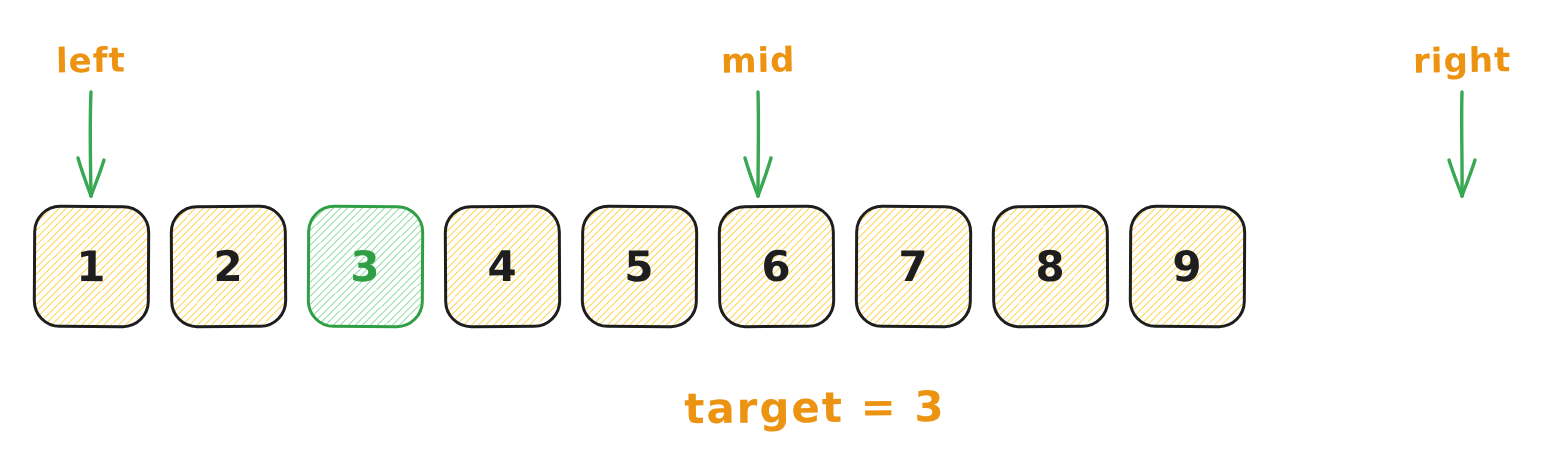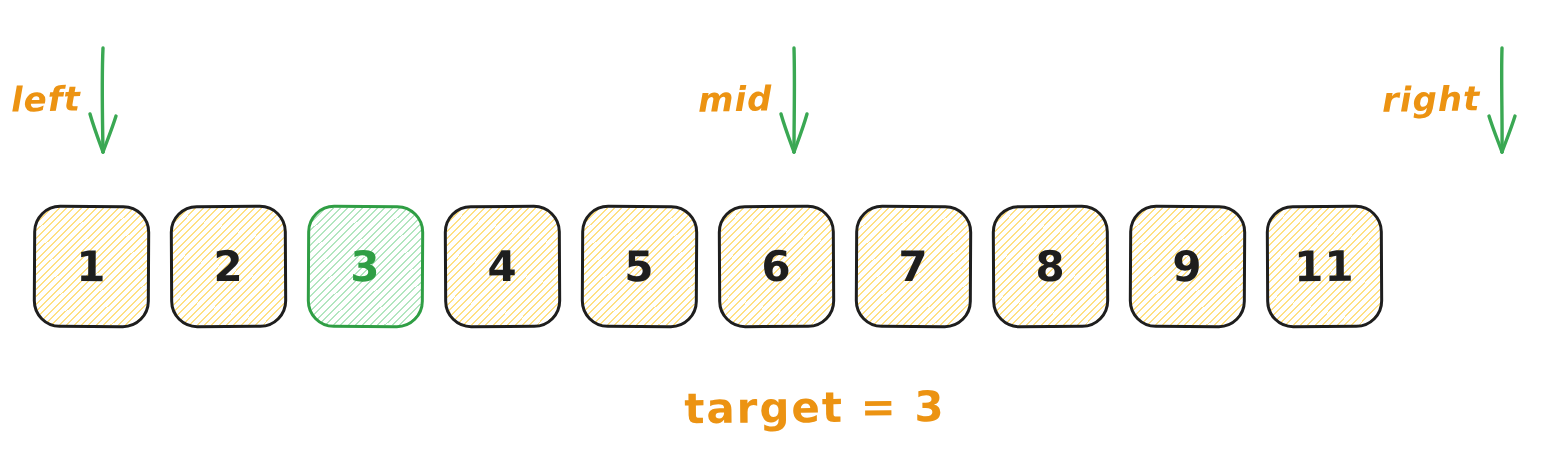--- a/index.html
+++ b/index.html
@@ -44,23 +44,22 @@
     letter-spacing: 1px;
   }
   .highlight .num { color: #2f9e44; }
 
   
   .pointer {
     position: absolute;
     top: 38px;
     width: 160px;
     display: flex;
-    flex-direction: row;
+    flex-direction: column;
     align-items: center;
-    font-style: italic;
   }
   .pointer-label {
     font-size: 34px;
     font-weight: 700;
     color: #ec9312;
     line-height: 44px;
     transform: rotate(-1deg);
     letter-spacing: 1px;
   }
   .arrow { margin-top: 8px; }
@@ -86,21 +85,21 @@
 
   <div class="pointer" style="left:11px">
     <div class="pointer-label">left</div>
     <svg class="arrow" width="44" height="114" viewBox="0 0 44 114" fill="none">
       <path d="M22 2 C 20.5 35, 21.5 72, 22 106" stroke="#3aa853" stroke-width="3.4" stroke-linecap="round"></path>
       <path d="M9 68 C 13 82, 18 95, 22 106" stroke="#3aa853" stroke-width="3.4" stroke-linecap="round"></path>
       <path d="M35 70 C 31 83, 26 95, 22 106" stroke="#3aa853" stroke-width="3.4" stroke-linecap="round"></path>
     </svg>
   </div>
 
-  <div class="pointer" style="left:698px">
+  <div class="pointer" style="left:678px">
     <div class="pointer-label">mid</div>
     <svg class="arrow" width="44" height="114" viewBox="0 0 44 114" fill="none">
       <path d="M22 2 C 23 35, 22 72, 22 106" stroke="#3aa853" stroke-width="3.4" stroke-linecap="round"></path>
       <path d="M9 68 C 13 82, 18 95, 22 106" stroke="#3aa853" stroke-width="3.4" stroke-linecap="round"></path>
       <path d="M35 68 C 31 82, 26 95, 22 106" stroke="#3aa853" stroke-width="3.4" stroke-linecap="round"></path>
     </svg>
   </div>
 
   <div class="pointer" style="left:1382px">
     <div class="pointer-label">right</div>
@@ -132,20 +131,17 @@
       </div>
     <div class="cell">
         <span class="num">7</span>
       </div>
     <div class="cell">
         <span class="num">8</span>
       </div>
     <div class="cell">
         <span class="num">9</span>
       </div>
-    <div class="cell">
-        <span class="num">11</span>
-      </div>
   </div>
 
   <div class="caption">target = 3</div>
 
 </div>
 
 </body></html>

